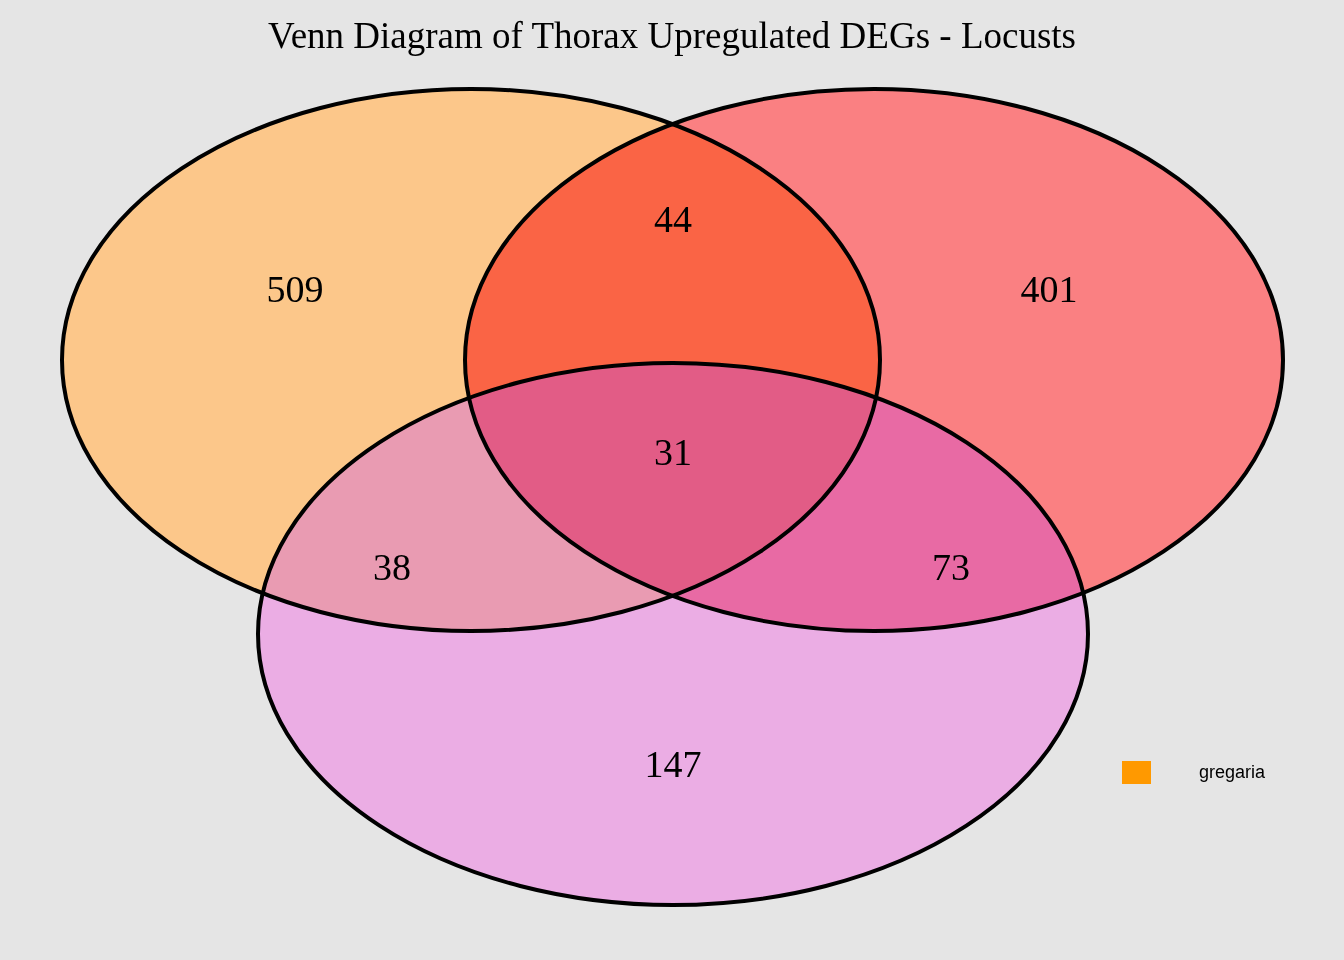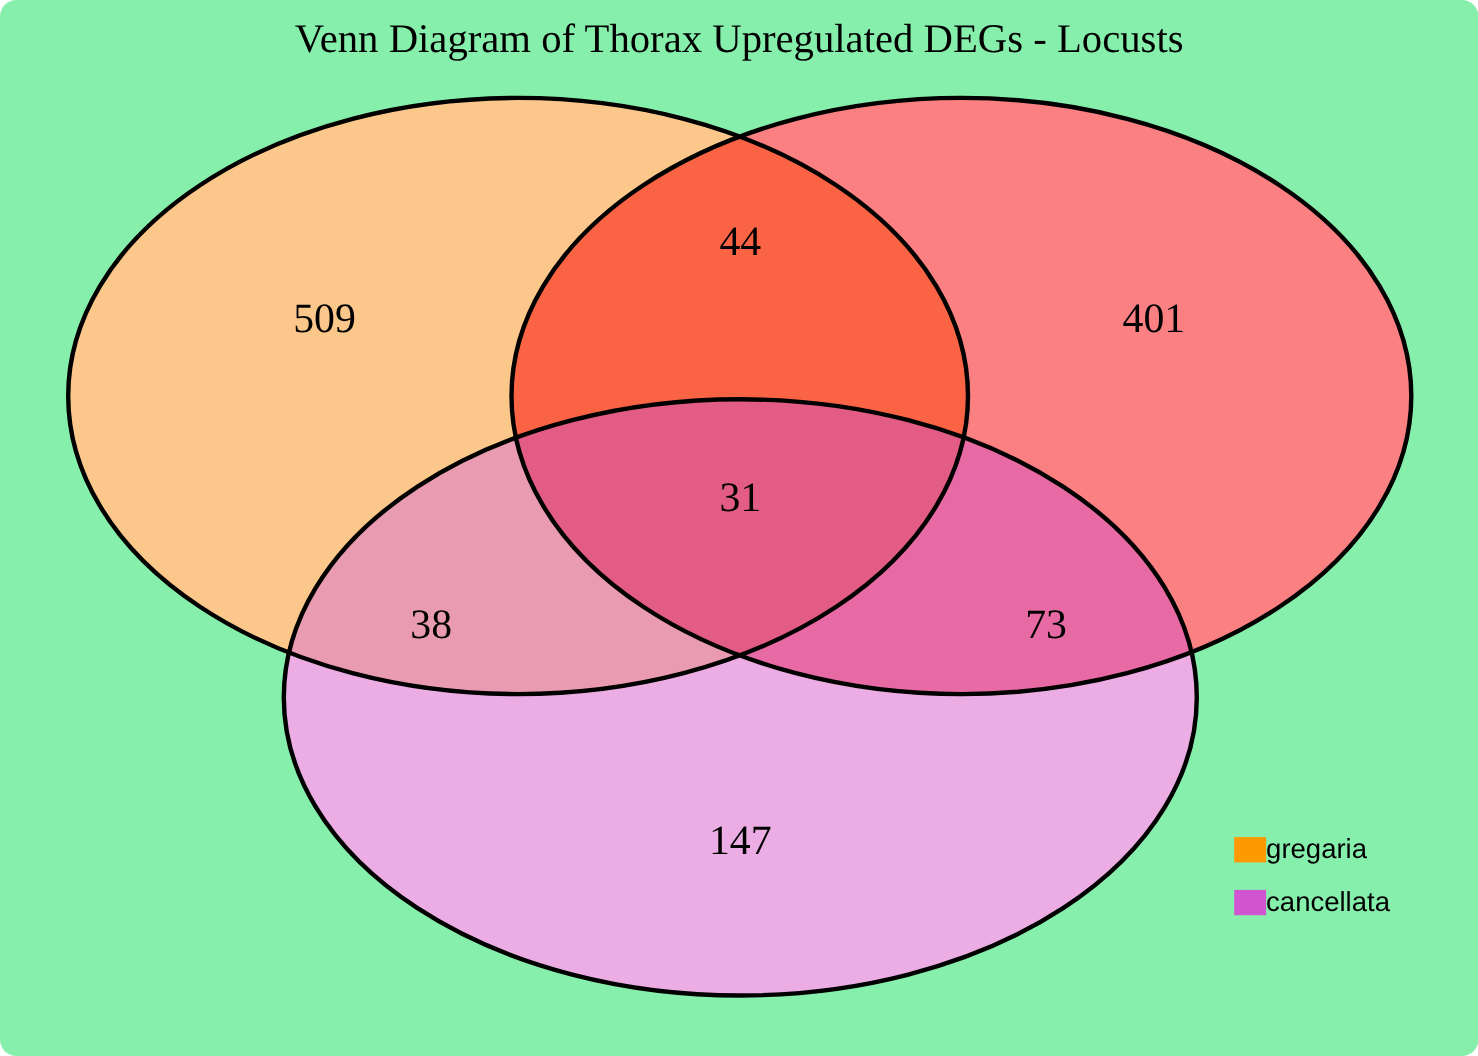--- a/index.html
+++ b/index.html
@@ -12,22 +12,21 @@
     width: 1344px;
     height: 960px;
     font-family: "Liberation Serif", serif;
     overflow: hidden;
     position: relative;
   }
   #stage {
     position: relative;
     width: 1344px;
     height: 960px;
-    background: #86efac;
-    border-radius: 15px;
+    background: #e5e5e5;
   }
   .title {
     position: absolute;
     top: 14px;
     left: 0;
     width: 1344px;
     text-align: center;
     font-family: "Liberation Serif", serif;
     font-size: 37px;
     font-weight: 400;
@@ -61,22 +60,23 @@
     align-items: center;
     height: 48px;
   }
   .legend-swatch {
     width: 29px;
     height: 23px;
     flex: 0 0 auto;
   }
   .legend-label {
     font-family: "Liberation Sans", sans-serif;
-    font-size: 25px;
+    font-size: 18px;
     color: #000000;
+    margin-left: 48px;
     white-space: nowrap;
     line-height: 1;
   }
 </style>
 </head>
 <body>
 
 <div id="stage">
 
   <div class="title">Venn Diagram of Thorax Upregulated DEGs - Locusts</div>
@@ -126,19 +126,15 @@
     <text class="count-label" x="392" y="571">38</text>
     <text class="count-label" x="951" y="571">73</text>
     <text class="count-label" x="673" y="456">31</text>
   </svg>
 
   <div class="legend">
     <div class="legend-row">
       <span class="legend-swatch" style="background-color: rgb(255, 153, 0);"></span>
       <span class="legend-label">gregaria</span>
     </div>
-    <div class="legend-row">
-      <span class="legend-swatch" style="background-color: rgb(209, 85, 209);"></span>
-      <span class="legend-label">cancellata</span>
-    </div>
   </div>
 
 </div>
 
 </body></html>

